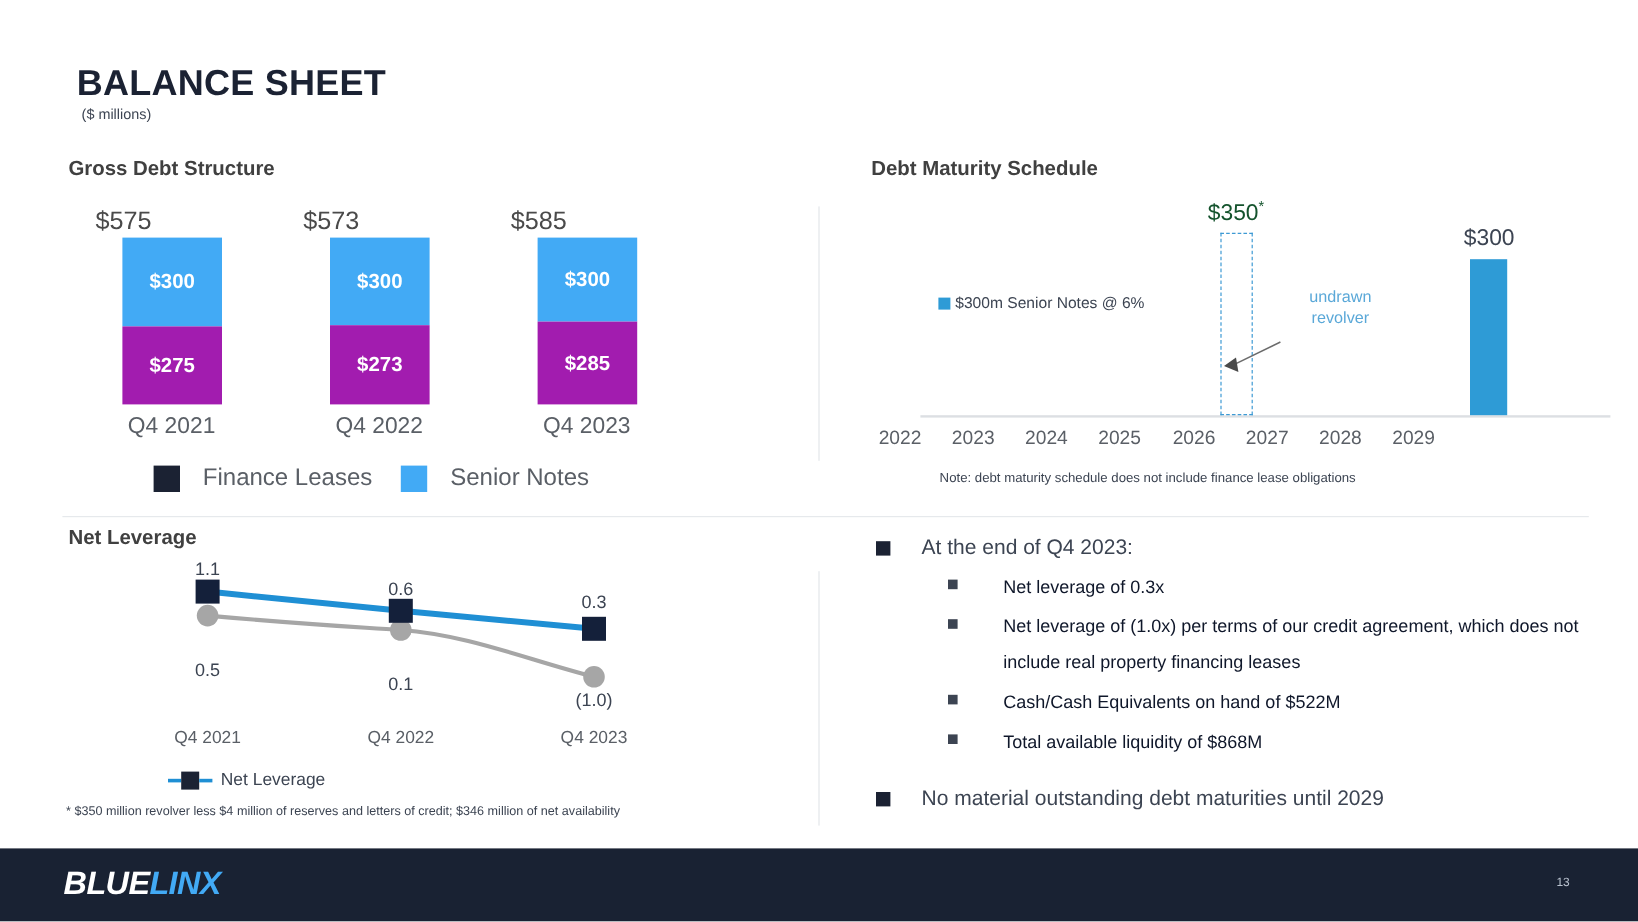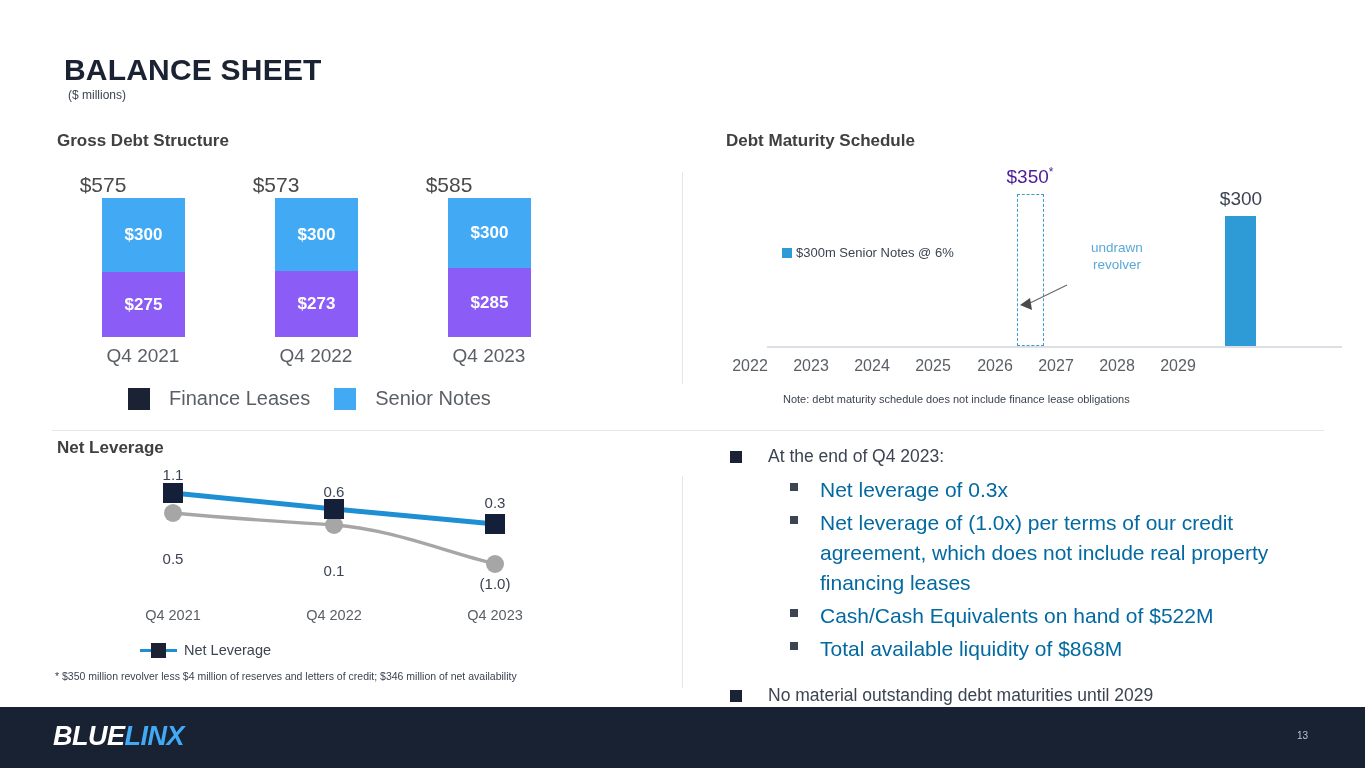--- a/index.html
+++ b/index.html
@@ -39,21 +39,21 @@
   
   #gross { position:absolute; left:0; top:12px; width:682px; height:430px; }
   .gcol { position:absolute; width:83px; }
   .gtot {
     position:absolute; width:120px; text-align:center;
     font-size:21px; color:#4a4a4a;
   }
   .seg { position:absolute; width:83px; display:flex; align-items:center; justify-content:center;
          font-size:17px; font-weight:bold; color:#ffffff; }
   .seg.sr { background:#42aaf5; }
-  .seg.fl { background:#8b5cf6; }
+  .seg.fl { background:#a21caf; }
   .gcat {
     position:absolute; width:140px; text-align:center;
     font-size:19px; color:#5a5f66;
   }
   .glegend { position:absolute; left:128px; top:375px;
              display:flex; align-items:center; gap:19px;
              font-size:20px; color:#5a5f66; }
   .sw { width:22px; height:22px; display:inline-block; }
   .sw.fl { background:#1b2233; }
   .sw.sr { background:#42aaf5; }
@@ -63,21 +63,21 @@
   #mat-axis { position:absolute; left:85px; top:346px; width:575px; height:2px; background:#dcdfe3; }
   #mat-left-tick { position:absolute; left:85px; top:172px; width:1px; height:174px; background:#ffffff; }
   .mtick { position:absolute; top:357px; width:70px; text-align:center;
            font-size:16px; color:#5a5f66; }
   #revolver-bar {
     position:absolute; left:335px; top:194px; width:27px; height:152px;
     border:1px dashed #3e9ad4; background:#ffffff;
   }
   #revolver-label {
     position:absolute; left:288px; top:165px; width:120px; text-align:center;
-    font-size:19px; color:#4c1d95;
+    font-size:19px; color:#14532d;
   }
   #revolver-label sup { font-size:12px; }
   #notes-bar {
     position:absolute; left:543px; top:216px; width:31px; height:130px;
     background:#2e9bd6;
   }
   #notes-label {
     position:absolute; left:499px; top:188px; width:120px; text-align:center;
     font-size:19px; color:#3c4452;
   }
@@ -119,21 +119,21 @@
     font-size:10.5px; color:#3c4452; line-height:13px;
   }
 
   
   #bullets { position:absolute; left:730px; top:444px; width:610px; }
   .b1 { display:flex; align-items:flex-start; gap:0; margin-bottom:6px; }
   .b1-mark { width:12px; height:12px; background:#1b2233; margin-top:7px; flex:0 0 12px; }
   .b1-txt { font-size:17.5px; color:#3c4452; margin-left:26px; line-height:25px; }
   .b2 { display:flex; align-items:flex-start; margin-left:60px; margin-bottom:3px; }
   .b2-mark { width:8px; height:8px; background:#3c4452; margin-top:8px; flex:0 0 8px; }
-  .b2-txt { font-size:21px; color:#0369a1; margin-left:22px; line-height:30px; }
+  .b2-txt { font-size:15px; color:#0f172a; margin-left:38px; line-height:30px; }
   #b-last { margin-top:19px; }
 
   
   #footer { position:absolute; left:0; top:707px; width:1365px; height:61px; background:#192233; }
   #logo {
     position:absolute; left:53px; top:721px;
     font-size:27px; font-weight:bold; font-style:italic; letter-spacing:-0.5px;
   }
   #logo .blue { color:#ffffff; }
   #logo .linx { color:#42aaf5; }

